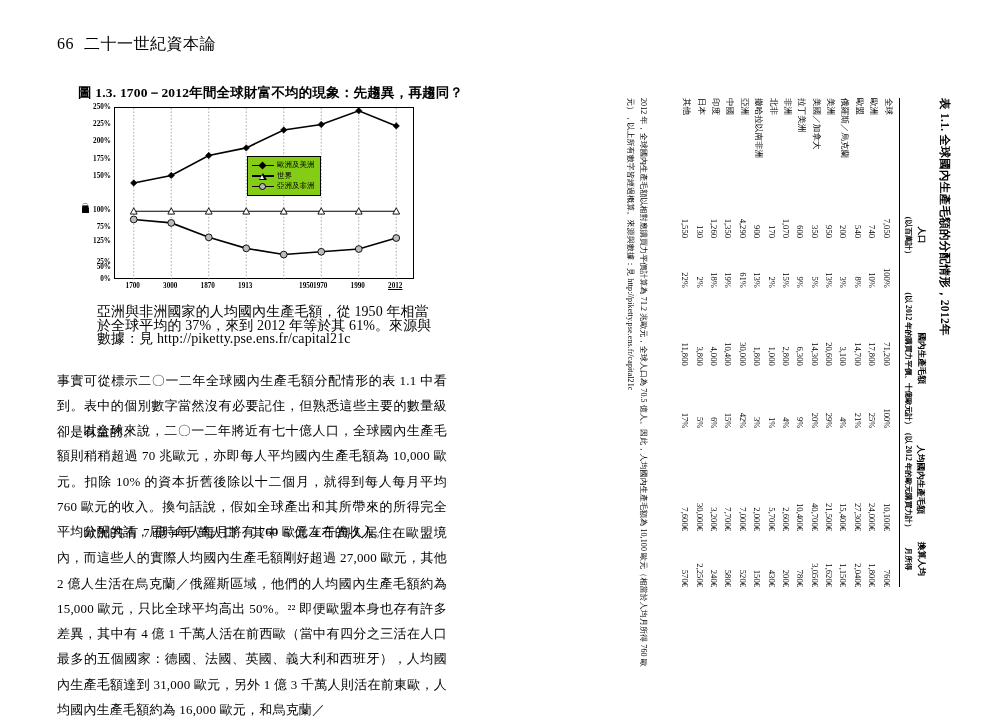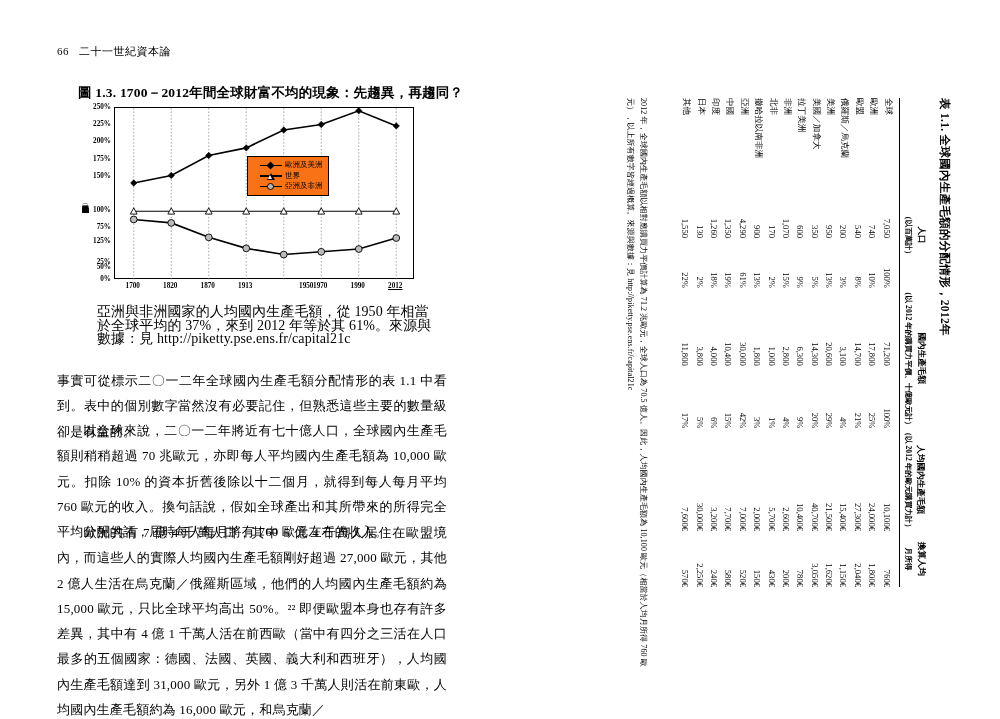--- a/index.html
+++ b/index.html
@@ -10,21 +10,21 @@
     color: #000000;
     overflow: hidden;
   }
   #page { position: relative; width: 1000px; height: 719px; background:#fff; }
 
   
   #left-page { position:absolute; left:0; top:0; width:520px; height:719px; }
 
   .running-head {
     position:absolute; left:57px; top:34px;
-    font-size:11px; letter-spacing:0.5px; white-space:nowrap;margin-top:10px;
+    font-size:16px; letter-spacing:0.5px; white-space:nowrap;
   }
   .running-head .pgnum { margin-right:10px; }
 
   .fig-title {
     position:absolute; left:78px; top:84px;
     font-size:13.5px; font-weight:bold; white-space:nowrap;
     letter-spacing:0.2px;
   }
 
   
@@ -52,22 +52,22 @@
   }
   #xticks { position:absolute; left:0; top:175px; width:300px; height:14px; }
   #xticks div {
     position:absolute; font-size:7.2px; font-weight:bold;
     transform: translateX(-50%); white-space:nowrap;
   }
 
   
   #legend {
     position:absolute; left:132px; top:48px;
-    border:1px solid #000; background:#f97316;
-    padding:3px 5px 3px 12px; font-size:7.5px; line-height:10.5px;
+    border:1px solid #000; background:#84cc16;
+    padding:3px 5px 3px 4px; font-size:7.5px; line-height:10.5px;
     z-index:6;
   }
   #legend .lg-row { display:flex; align-items:center; white-space:nowrap; }
   #legend .lg-key { width:22px; height:9px; position:relative; margin-right:3px; flex:0 0 22px; }
   #legend .lg-key i {
     position:absolute; left:0; top:4px; width:22px; height:1.3px; background:#000;
   }
   #legend .lg-key b {
     position:absolute; left:7px; top:1.4px; width:7px; height:7px;
   }
@@ -226,21 +226,21 @@
                 <span class="lg-key">
                   <i></i>
                   <b class="mk-circle"></b>
                 </span>
                 <span>亞洲及非洲</span>
               </div>
             </div>
         </div>
         <div id="xticks">
             <div style="left: 18.75px;">1700</div>
-            <div style="left: 56.25px;">1820</div>
+            <div style="left: 56.25px;">3000</div>
             <div style="left: 93.75px;">1870</div>
             <div style="left: 131.25px;">1913</div>
             <div style="left: 168.75px; padding-left: 47px;">1950</div>
             <div style="left: 206.25px;">1970</div>
             <div style="left: 243.75px;">1990</div>
             <div style="left: 281.25px; text-decoration: underline;">2012</div>
           </div>
       </div>
     </div>
 

